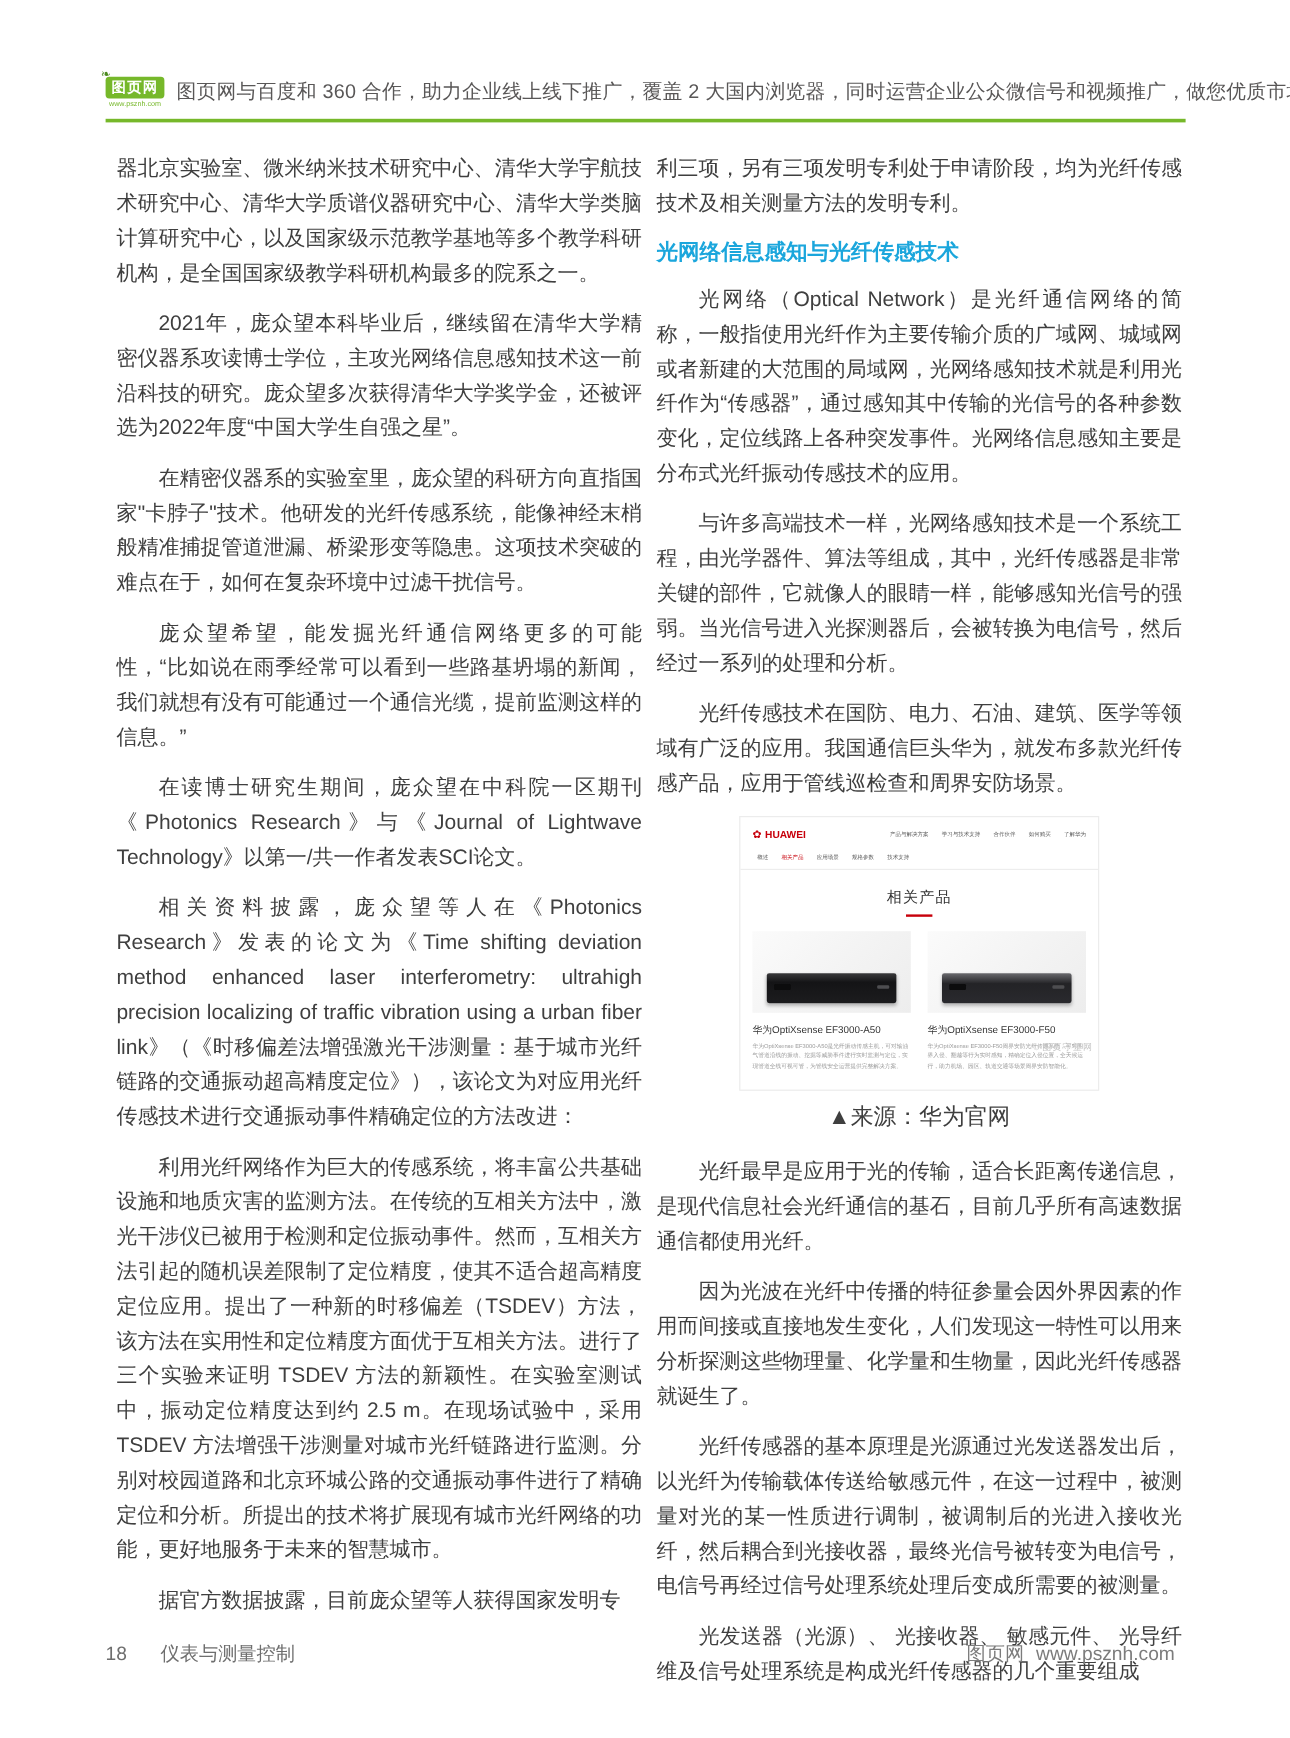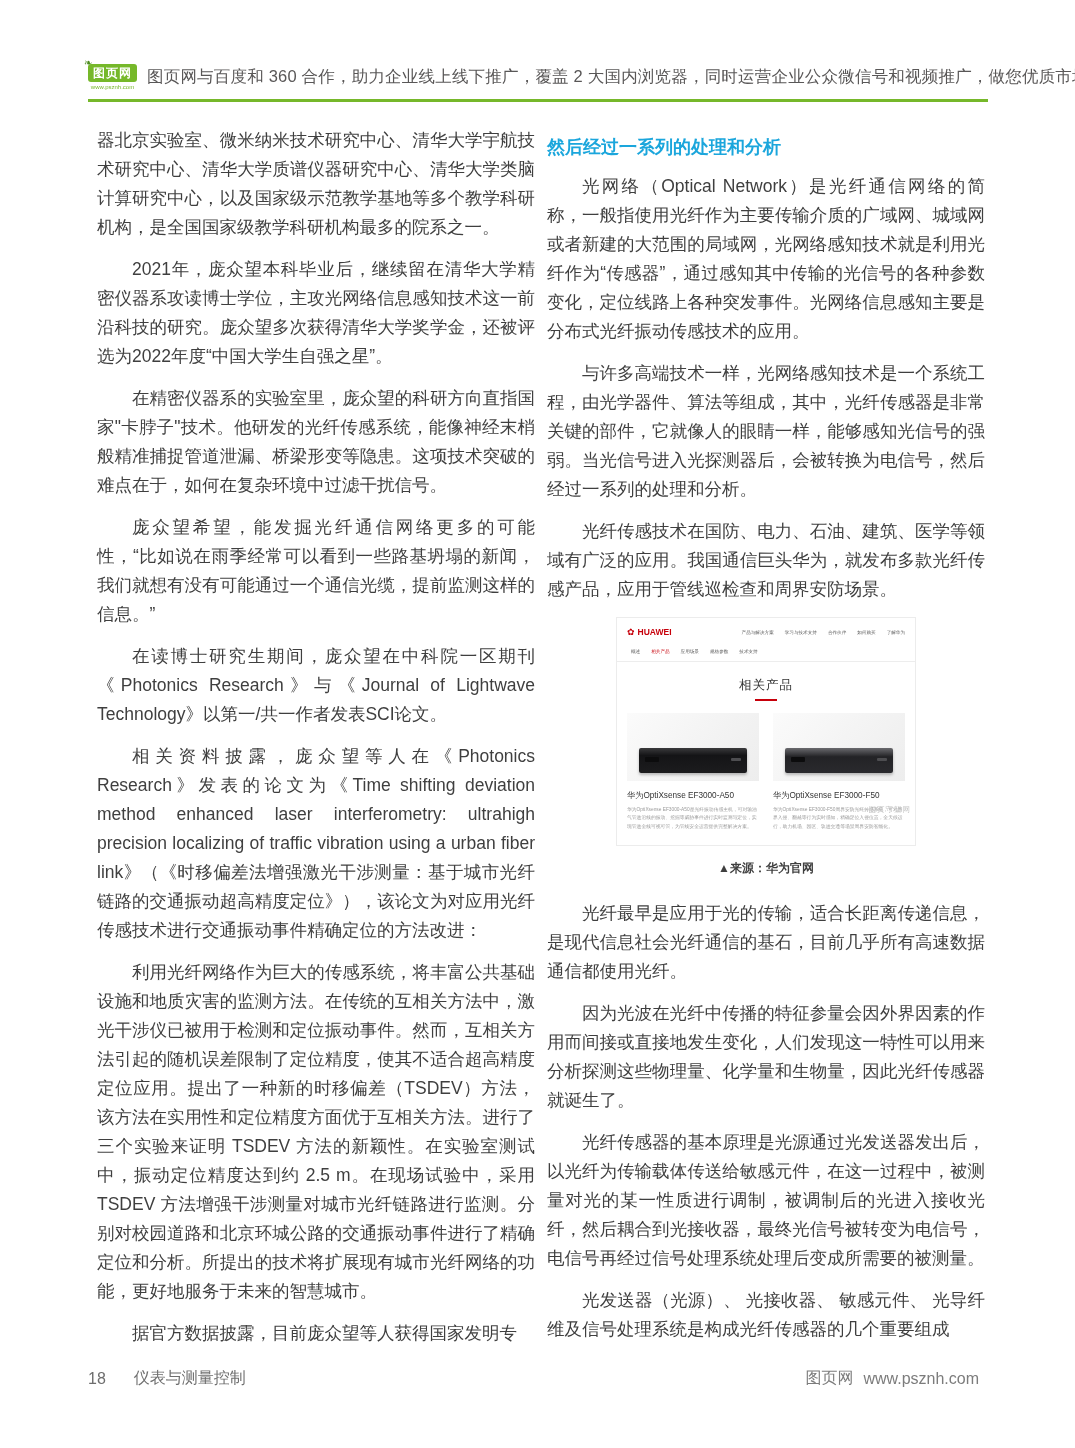--- a/index.html
+++ b/index.html
@@ -67,21 +67,21 @@
   .device::before{
     content:"";position:absolute;left:6px;top:9px;width:14px;height:5px;
     background:#0c0c0d;border-radius:1px;
   }
   .hw-name{font-size:8.2px;font-weight:normal;color:#333333;margin:9px 0 5px 0;white-space:nowrap;overflow:hidden;}
   .hw-desc{font-size:4.8px;color:#9a9a9a;line-height:1.75;}
   .watermark{
     position:absolute;right:4px;bottom:30px;font-size:7.5px;color:#bcbcbc;
     opacity:.85;filter:blur(.3px);letter-spacing:1px;white-space:nowrap;
   }
-  .figure-caption{text-align:center;font-size:12px;color:#3f3f3f;margin:8px 0 16px 0;text-indent:0;font-weight:bold;}
+  .figure-caption{text-align:center;font-size:19px;color:#3f3f3f;margin:8px 0 16px 0;text-indent:0;}
   
   .footer{
     position:absolute;left:88px;top:1368px;width:891px;
     display:flex;justify-content:space-between;align-items:center;
     font-size:16px;color:#6e6e6e;
   }
   .footer-left{display:flex;gap:28px;align-items:center;}
   .footer-right{display:flex;gap:10px;align-items:center;color:#7c7c7c;}
 </style>
 </head>
@@ -105,22 +105,23 @@
     <p>2021年，庞众望本科毕业后，继续留在清华大学精密仪器系攻读博士学位，主攻光网络信息感知技术这一前沿科技的研究。庞众望多次获得清华大学奖学金，还被评选为2022年度“中国大学生自强之星”。</p>
     <p>在精密仪器系的实验室里，庞众望的科研方向直指国家"卡脖子"技术。他研发的光纤传感系统，能像神经末梢般精准捕捉管道泄漏、桥梁形变等隐患。这项技术突破的难点在于，如何在复杂环境中过滤干扰信号。</p>
     <p>庞众望希望，能发掘光纤通信网络更多的可能性，“比如说在雨季经常可以看到一些路基坍塌的新闻，我们就想有没有可能通过一个通信光缆，提前监测这样的信息。”</p>
     <p>在读博士研究生期间，庞众望在中科院一区期刊《Photonics Research》与《Journal of Lightwave Technology》以第一/共一作者发表SCI论文。</p>
     <p>相关资料披露，庞众望等人在《Photonics Research》发表的论文为《Time shifting deviation method enhanced laser interferometry: ultrahigh precision localizing of traffic vibration using a urban fiber link》（《时移偏差法增强激光干涉测量：基于城市光纤链路的交通振动超高精度定位》），该论文为对应用光纤传感技术进行交通振动事件精确定位的方法改进：</p>
     <p>利用光纤网络作为巨大的传感系统，将丰富公共基础设施和地质灾害的监测方法。在传统的互相关方法中，激光干涉仪已被用于检测和定位振动事件。然而，互相关方法引起的随机误差限制了定位精度，使其不适合超高精度定位应用。提出了一种新的时移偏差（TSDEV）方法，该方法在实用性和定位精度方面优于互相关方法。进行了三个实验来证明 TSDEV 方法的新颖性。在实验室测试中，振动定位精度达到约 2.5 m。在现场试验中，采用 TSDEV 方法增强干涉测量对城市光纤链路进行监测。分别对校园道路和北京环城公路的交通振动事件进行了精确定位和分析。所提出的技术将扩展现有城市光纤网络的功能，更好地服务于未来的智慧城市。</p>
     <p>据官方数据披露，目前庞众望等人获得国家发明专</p>
   </div>
 
   <div class="col col-right">
+    <p class="no-indent">利三项，另有三项发明专利处于申请阶段，均为光纤传感技术及相关测量方法的发明专利。</p>
 
-    <div class="section-heading">然后经过一系列的处理和分析</div>
+    <div class="section-heading">光网络信息感知与光纤传感技术</div>
 
     <p>光网络（Optical Network）是光纤通信网络的简称，一般指使用光纤作为主要传输介质的广域网、城域网或者新建的大范围的局域网，光网络感知技术就是利用光纤作为“传感器”，通过感知其中传输的光信号的各种参数变化，定位线路上各种突发事件。光网络信息感知主要是分布式光纤振动传感技术的应用。</p>
     <p>与许多高端技术一样，光网络感知技术是一个系统工程，由光学器件、算法等组成，其中，光纤传感器是非常关键的部件，它就像人的眼睛一样，能够感知光信号的强弱。当光信号进入光探测器后，会被转换为电信号，然后经过一系列的处理和分析。</p>
     <p>光纤传感技术在国防、电力、石油、建筑、医学等领域有广泛的应用。我国通信巨头华为，就发布多款光纤传感产品，应用于管线巡检查和周界安防场景。</p>
 
     <div class="figure">
       <div class="hw-top">
         <div class="hw-logo">
           <span class="hw-flower">✿</span>
           <span>HUAWEI</span>

